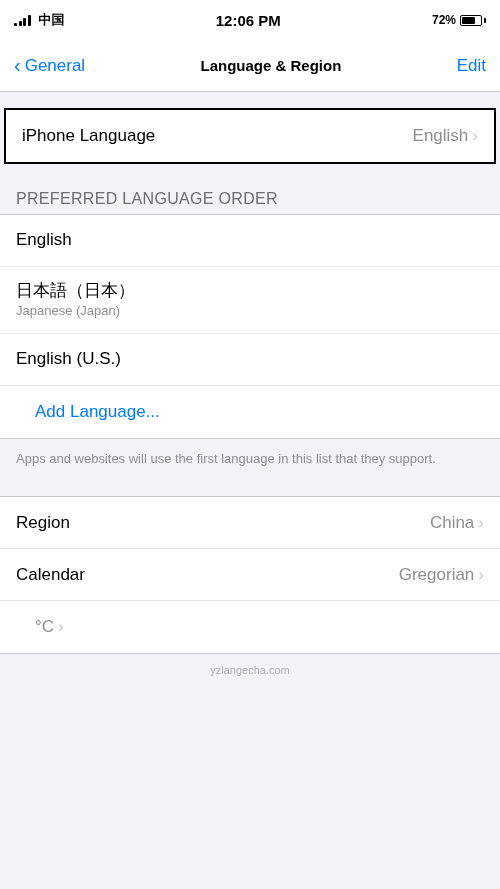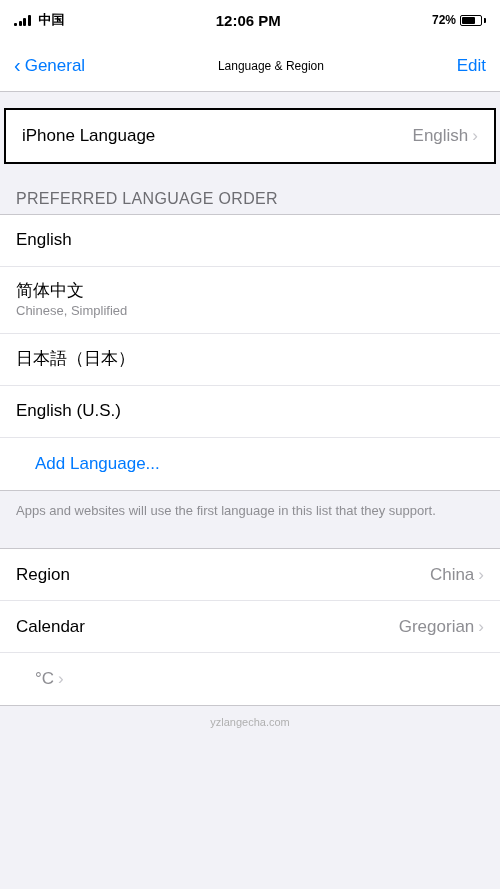--- a/index.html
+++ b/index.html
@@ -61,22 +61,22 @@
       align-items: center;
       gap: 4px;
       cursor: pointer;
     }
     .nav-back-chevron {
       font-size: 20px;
       line-height: 1;
       margin-top: -1px;
     }
     .nav-title {
-      font-size: 12px;
-      font-weight: 400;
+      font-size: 15px;
+      font-weight: 700;
       color: #000;
     }
     .nav-edit {
       color: #007aff;
       font-size: 17px;
       cursor: pointer;
     }
 
     
     .section-group {
@@ -286,30 +286,25 @@
 <div class="section-group">
   <div class="section-header">PREFERRED LANGUAGE ORDER</div>
   <div class="card">
 
     <div class="row">
       <div>
         <div class="lang-main-label">English</div>
       </div>
     </div>
 
-    <div class="row">
-      <div>
-        <div class="lang-main-label">简体中文</div>
-        <div class="lang-sub-label">Chinese, Simplified</div>
-      </div>
-    </div>
 
     <div class="row">
       <div>
         <div class="lang-main-label">日本語（日本）</div>
+        <div class="lang-sub-label">Japanese (Japan)</div>
       </div>
     </div>
 
     <div class="row">
       <div>
         <div class="lang-main-label">English (U.S.)</div>
       </div>
     </div>
 
     <div class="row">

